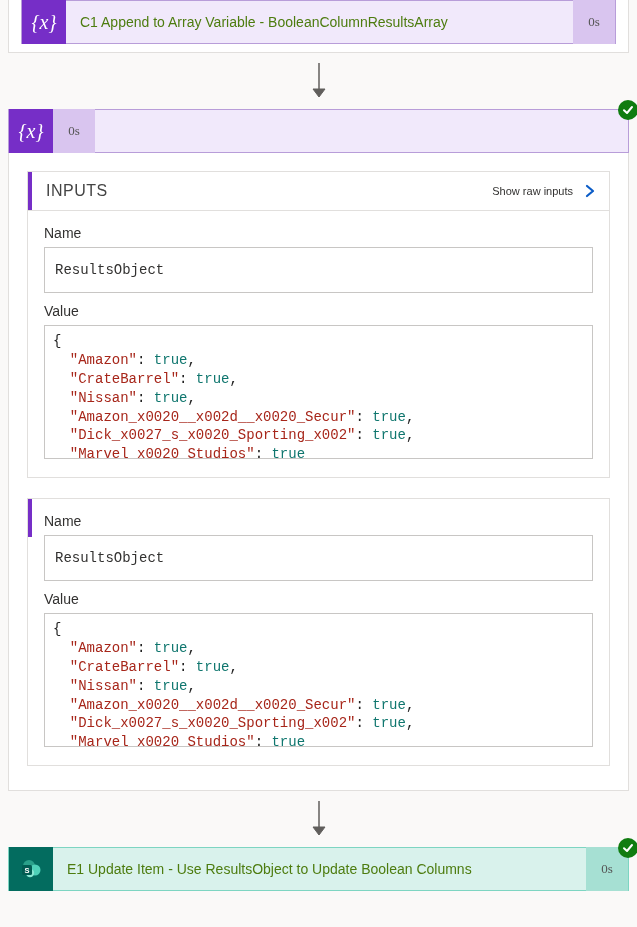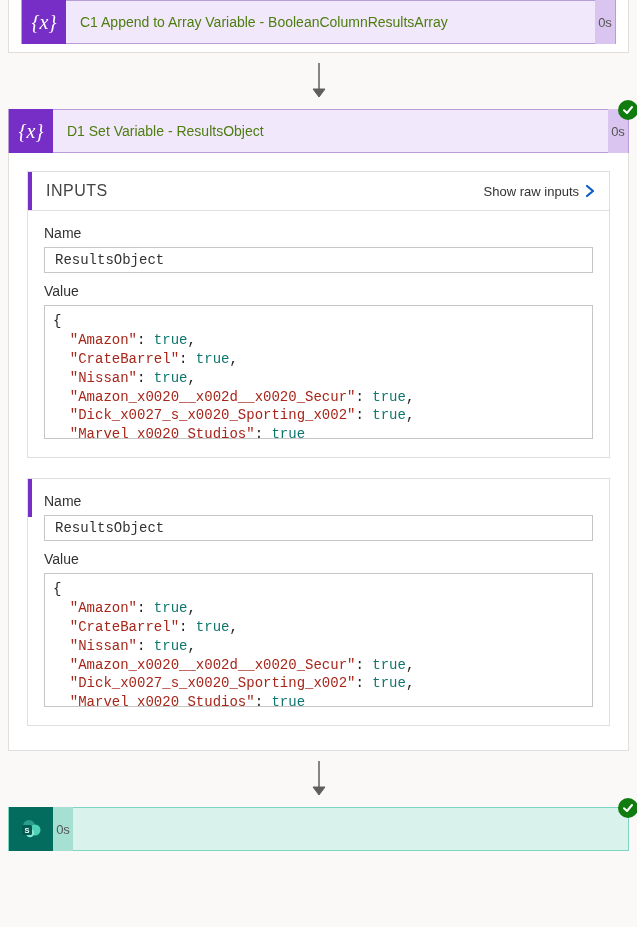--- a/index.html
+++ b/index.html
@@ -54,28 +54,29 @@
   .action-title {
     flex: 1;
     padding: 0 14px;
     font-size: 14px;
     color: #4d7c0f;
     white-space: nowrap;
     overflow: hidden;
     text-overflow: ellipsis;
   }
   .action-duration {
-    width: 20px;
+    width: 42px;
     height: 44px;
     display: flex;
     align-items: center;
     justify-content: center;
     font-size: 13px;
     color: #555;
     position: relative;
+    font-family: Liberation Serif, serif;
   }
   .action-duration.purple { background: #d9c5ef; }
   .action-duration.teal { background: #a6e0d3; }
   .success-badge {
     position: absolute;
     top: -9px;
     right: -9px;
     width: 20px;
     height: 20px;
     border-radius: 50%;
@@ -119,40 +120,40 @@
     border-bottom: 1px solid #e1dfdd;
   }
   .section-head-title {
     font-size: 16px;
     letter-spacing: 0.5px;
     color: #444;
   }
   .show-raw {
     display: flex;
     align-items: center;
-    gap: 6px;
-    color: #323130;
-    font-size: 13px;
+    gap: 12px;
+    color: #323130;
+    font-size: 11px;
     cursor: pointer;
   }
   .show-raw svg { stroke: #0b5cc7; }
   .section-body {
     padding: 14px 16px 18px 16px;
   }
   .field-label {
     font-size: 14px;
     color: #323130;
     margin-bottom: 6px;
     margin-top: 10px;
   }
   .field-label:first-child { margin-top: 0; }
   .text-input {
     width: 100%;
     border: 1px solid #c8c6c4;
-    padding: 4px 10px;
+    padding: 14px 10px;
     font-family: Consolas, "Courier New", monospace;
     font-size: 14px;
     color: #323130;
     background: #fff;
   }
   .code-box {
     width: 100%;
     border: 1px solid #c8c6c4;
     background: #fff;
     font-family: Consolas, "Courier New", monospace;
@@ -202,21 +203,20 @@
   <div class="action-card" style="position:relative;">
     <div class="success-badge">
       <svg width="12" height="12" viewBox="0 0 12 12" fill="none">
           <path d="M2 6.2 L5 9 L10 3" stroke-width="2" stroke-linecap="round" stroke-linejoin="round"></path>
         </svg>
     </div>
     <div class="action-header purple">
       <div class="action-icon purple">
         <span class="glyph-fx">{x}</span>
       </div>
-      <div class="action-title">D1 Set Variable - ResultsObject</div>
       <div class="action-duration purple">0s</div>
     </div>
 
     <div class="expanded-body">
 
       <div class="section-panel">
         <div class="section-head">
           <span class="section-head-title">INPUTS</span>
           <span class="show-raw">
             <span>Show raw inputs</span>
@@ -275,17 +275,18 @@
     <div class="action-header teal">
       <div class="action-icon teal">
         <svg width="24" height="24" viewBox="0 0 24 24">
           <circle cx="10" cy="9" r="6" fill="#2aa08a"></circle>
           <circle cx="16" cy="13" r="5.5" fill="#4fd1b8"></circle>
           <circle cx="11" cy="16" r="4.2" fill="#8ae6d3"></circle>
           <rect x="3" y="8" width="10" height="10" rx="1.5" fill="#025c52"></rect>
           <text x="8" y="16" font-family="Segoe UI, Arial" font-size="7.5" font-weight="600" fill="#fff" text-anchor="middle">S</text>
         </svg>
       </div>
+      <div class="action-title">E1 Update Item - Use ResultsObject to Update Boolean Columns</div>
       <div class="action-duration teal">0s</div>
     </div>
   </div>
 
 </div>
 
 </body></html>

